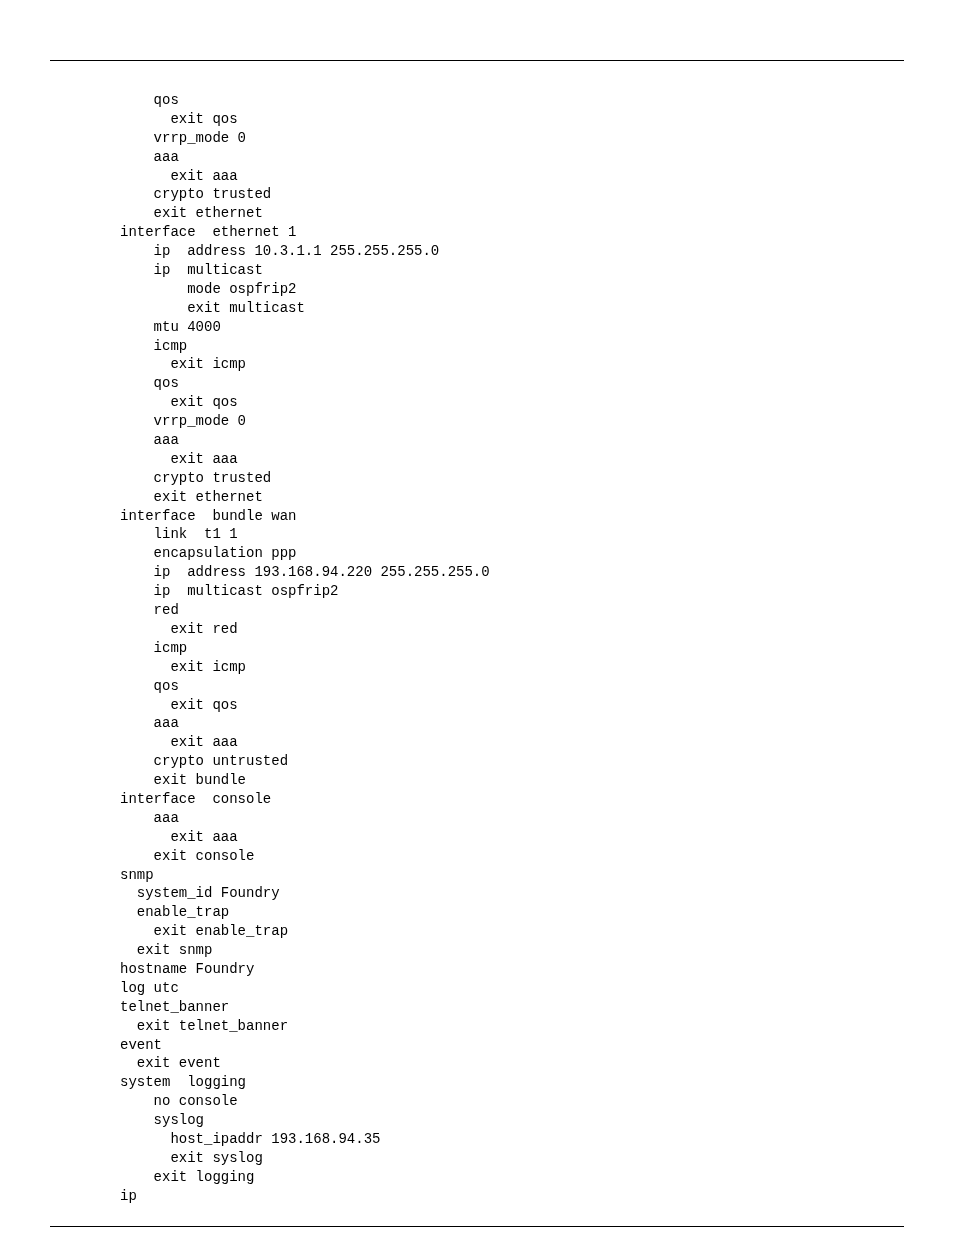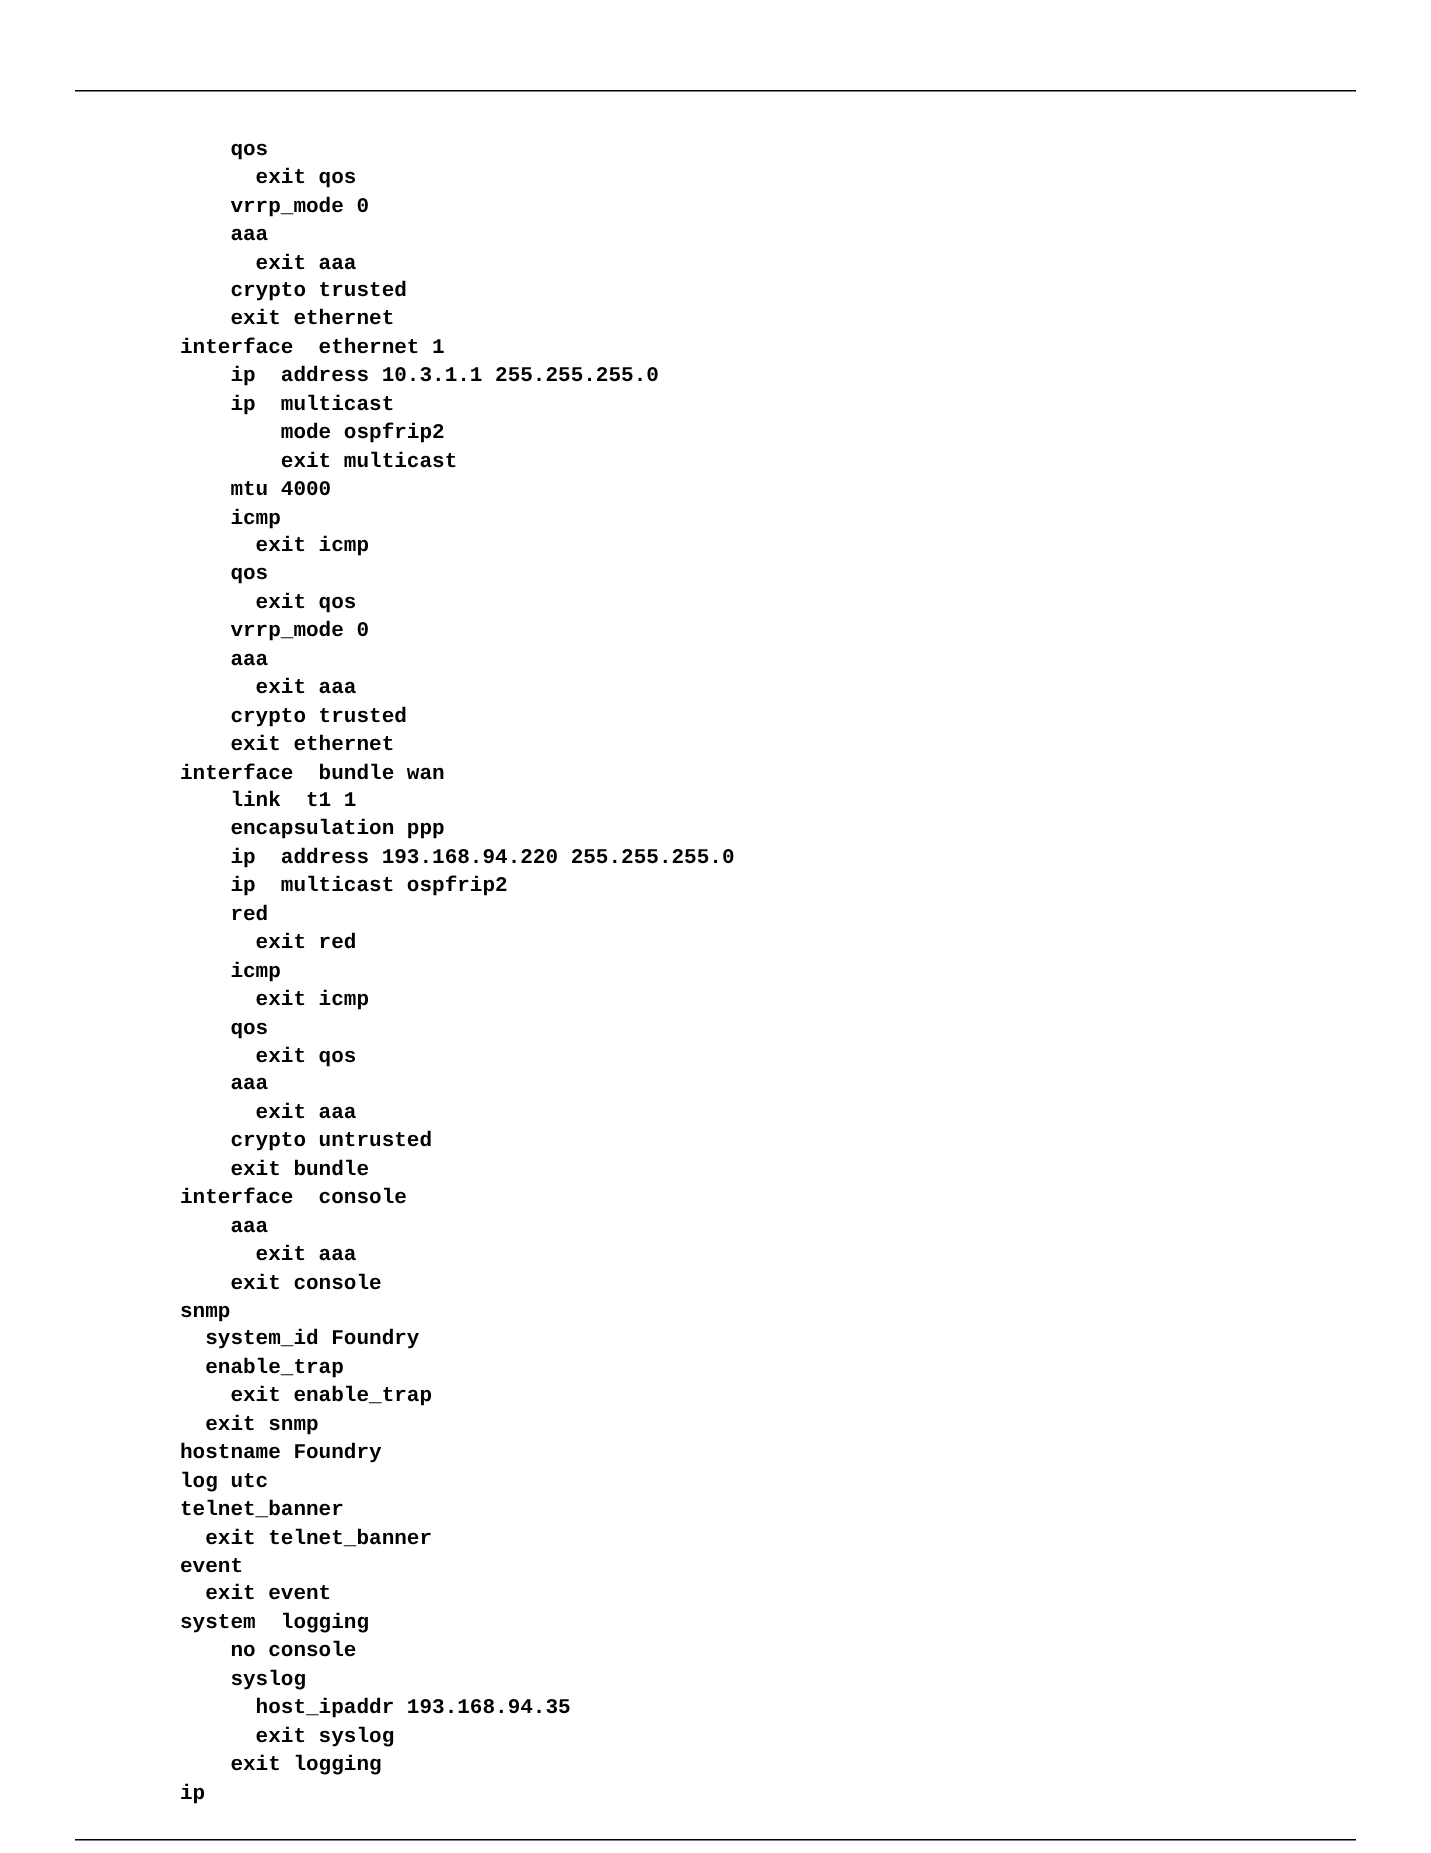--- a/index.html
+++ b/index.html
@@ -1,19 +1,18 @@
 <!DOCTYPE html>
 <html><head>
   <meta charset="utf-8">
   <style>
     * {
       margin: 0;
       padding: 0;
       box-sizing: border-box;
-      font-weight: bold;
     }
     body {
       background: #fff;
       font-family: "Courier New", Courier, monospace;
       font-size: 14px;
       line-height: 1.35;
       color: #000;
       padding: 60px 50px 40px 50px;
       width: 954px;
     }

